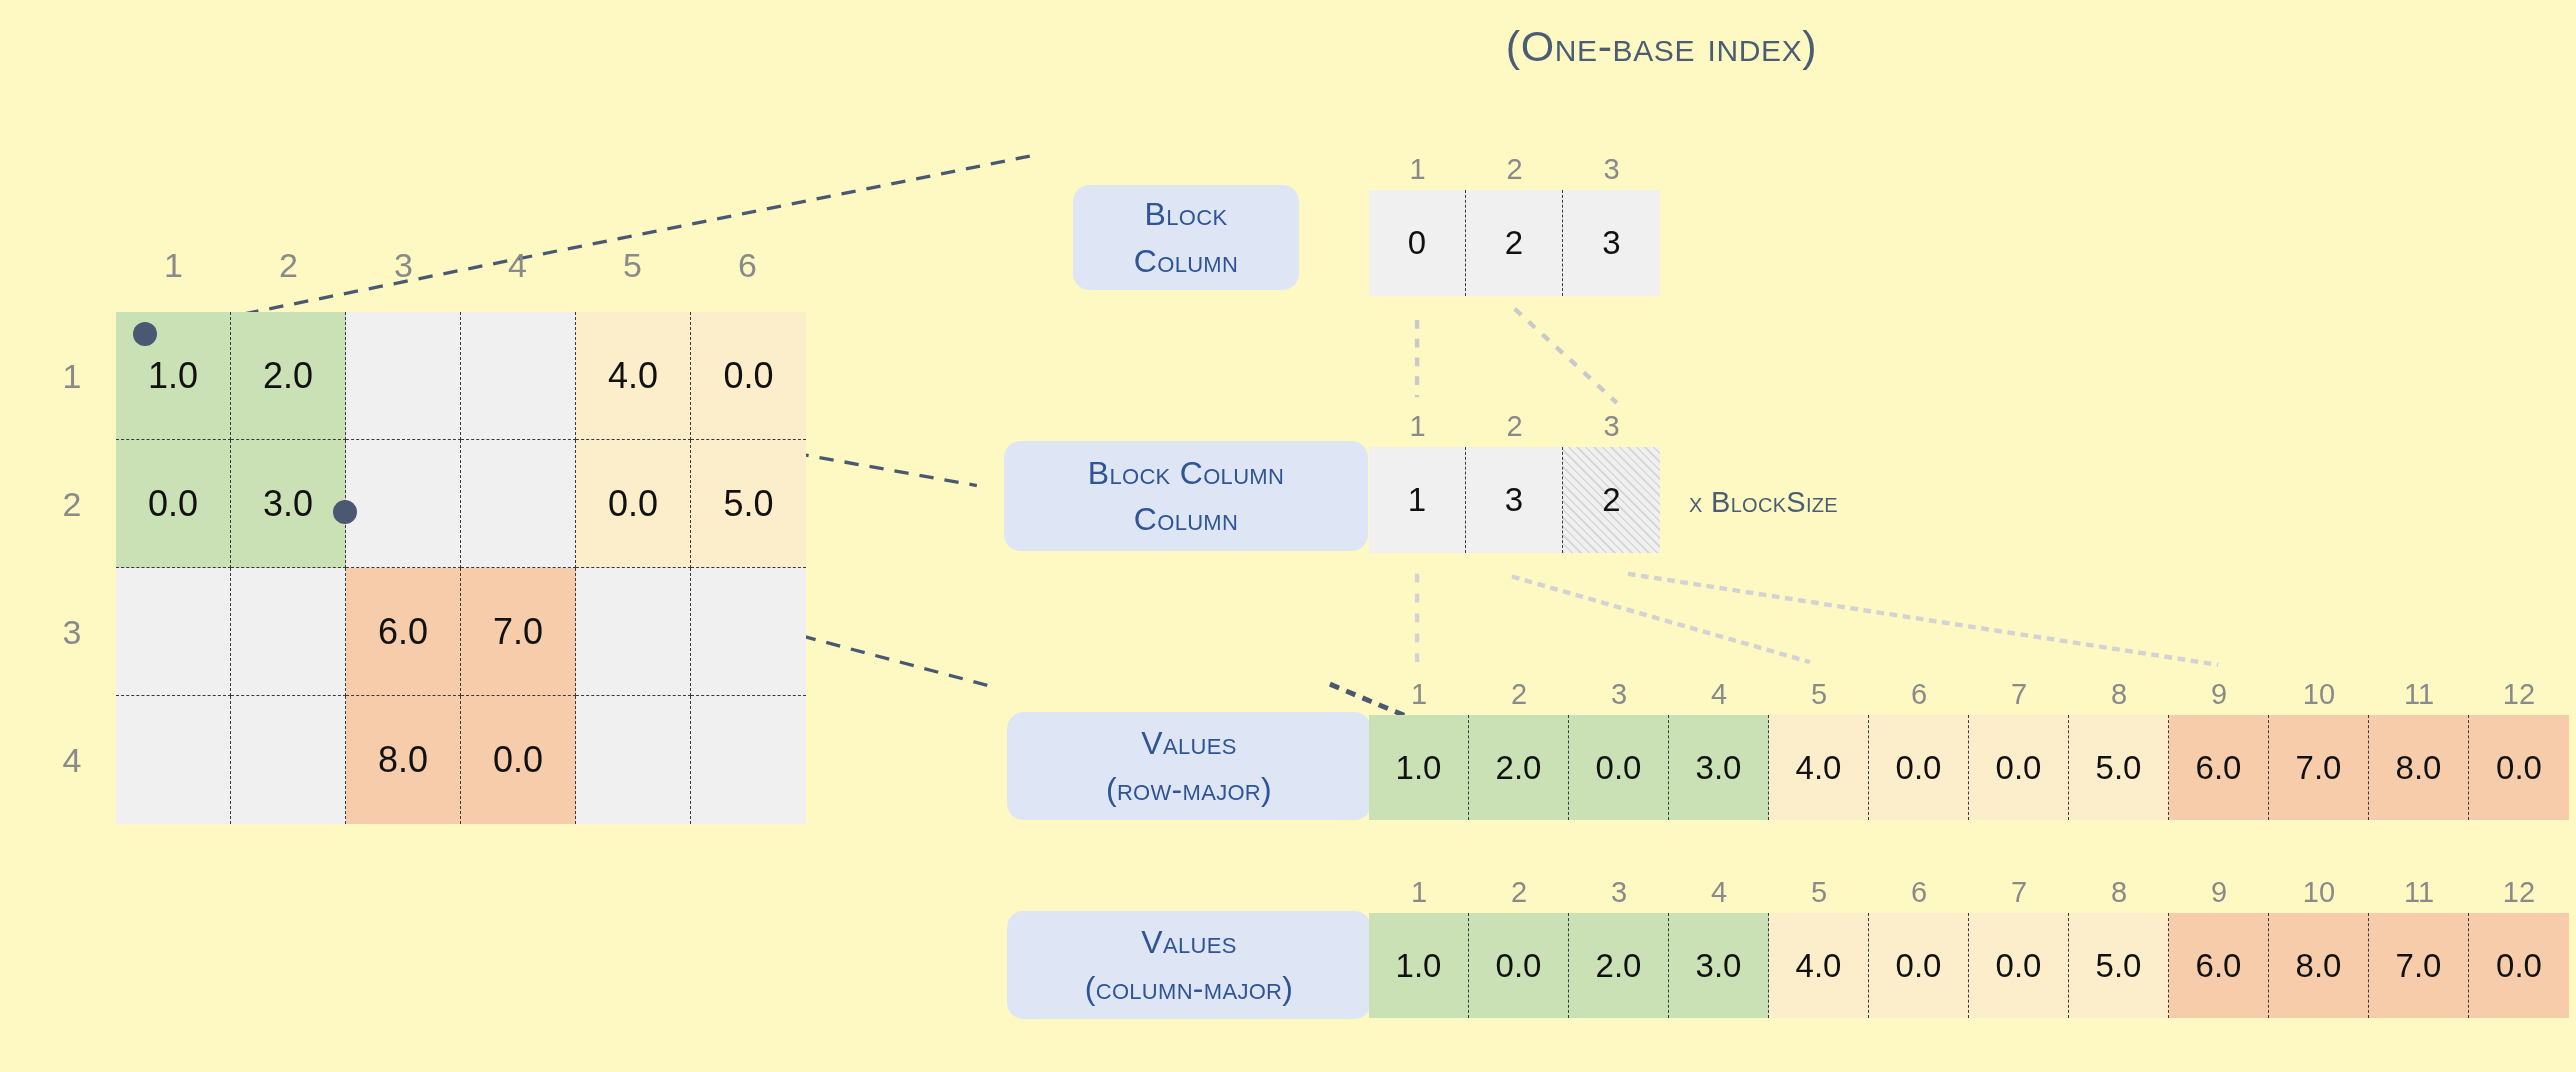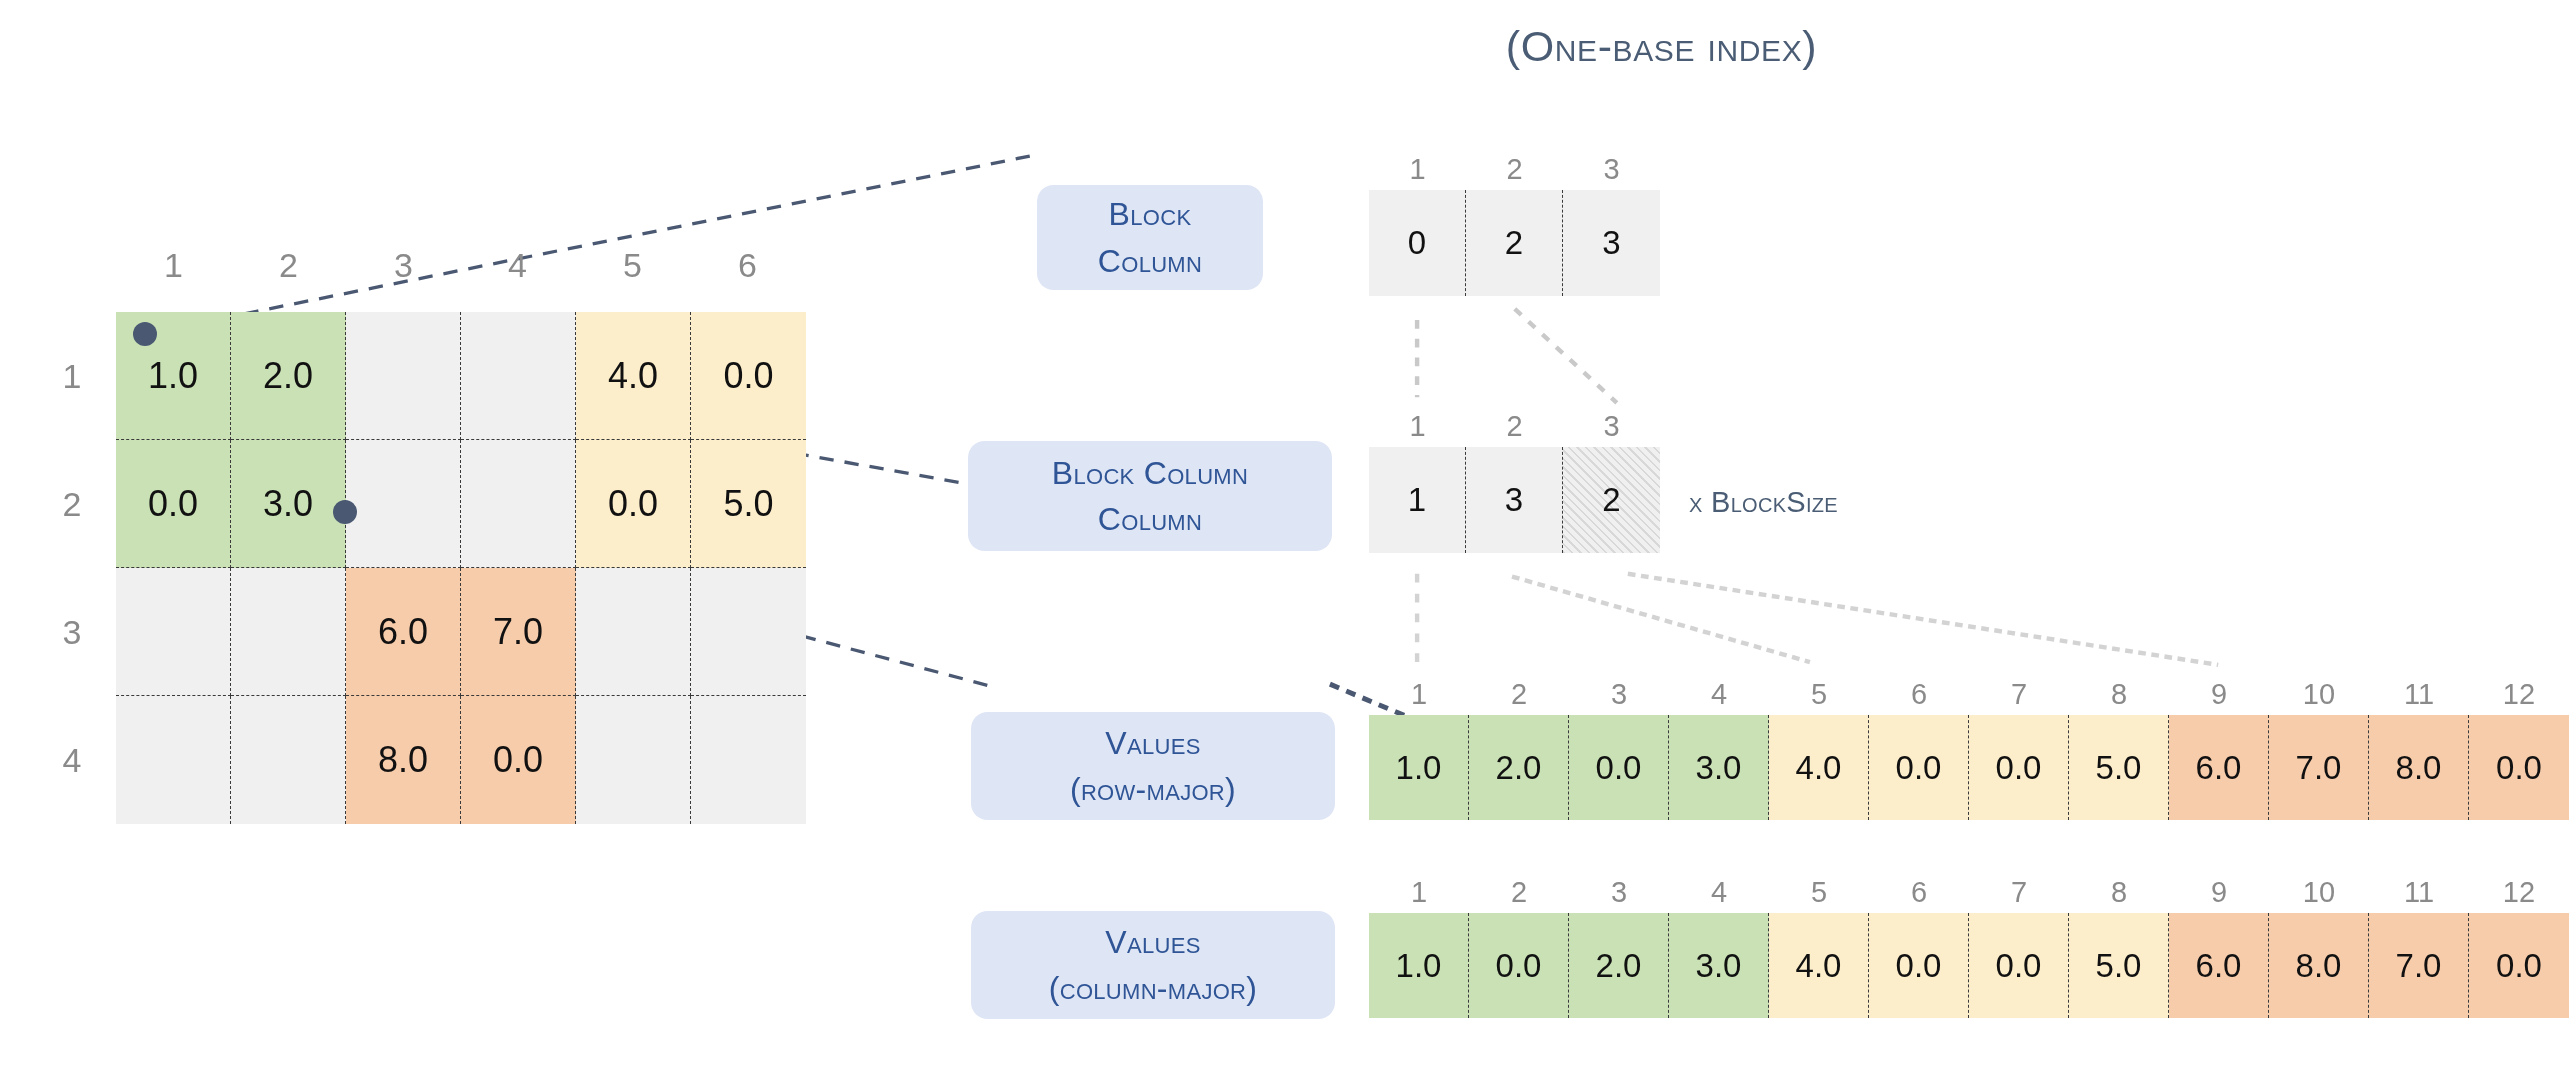--- a/index.html
+++ b/index.html
@@ -4,21 +4,21 @@
 <style>
   html, body {
     margin: 0; padding: 0;
     background: #000;
     width: 2576px; height: 1072px;
     overflow: hidden;
   }
   #stage {
     position: relative;
     width: 2576px; height: 1072px;
-    background: #ffffff;
+    background: #fef9c3;
     font-family: "Liberation Sans", sans-serif;
   }
 
   
   .title {
     position: absolute;
     left: 1413px; top: 22px;
     width: 497px;
     text-align: center;
     color: #4a5d75;
@@ -83,20 +83,21 @@
     font-size: 32px;
     font-variant: small-caps;
     letter-spacing: 0.3px;
     display: flex;
     flex-direction: column;
     align-items: center;
     justify-content: center;
     line-height: 1.45;
     text-align: center;
     box-sizing: border-box;
+    margin-left: 36px;
   }
   .pill span { display: block; white-space: nowrap; }
 
   
   .arr { position: absolute; }
   .arr-row { display: flex; }
   .arr-hdrs { display: flex; position: absolute; bottom: 100%; left: 0; }
   .arr-hdr {
     text-align: center;
     color: #8a8a8a;

